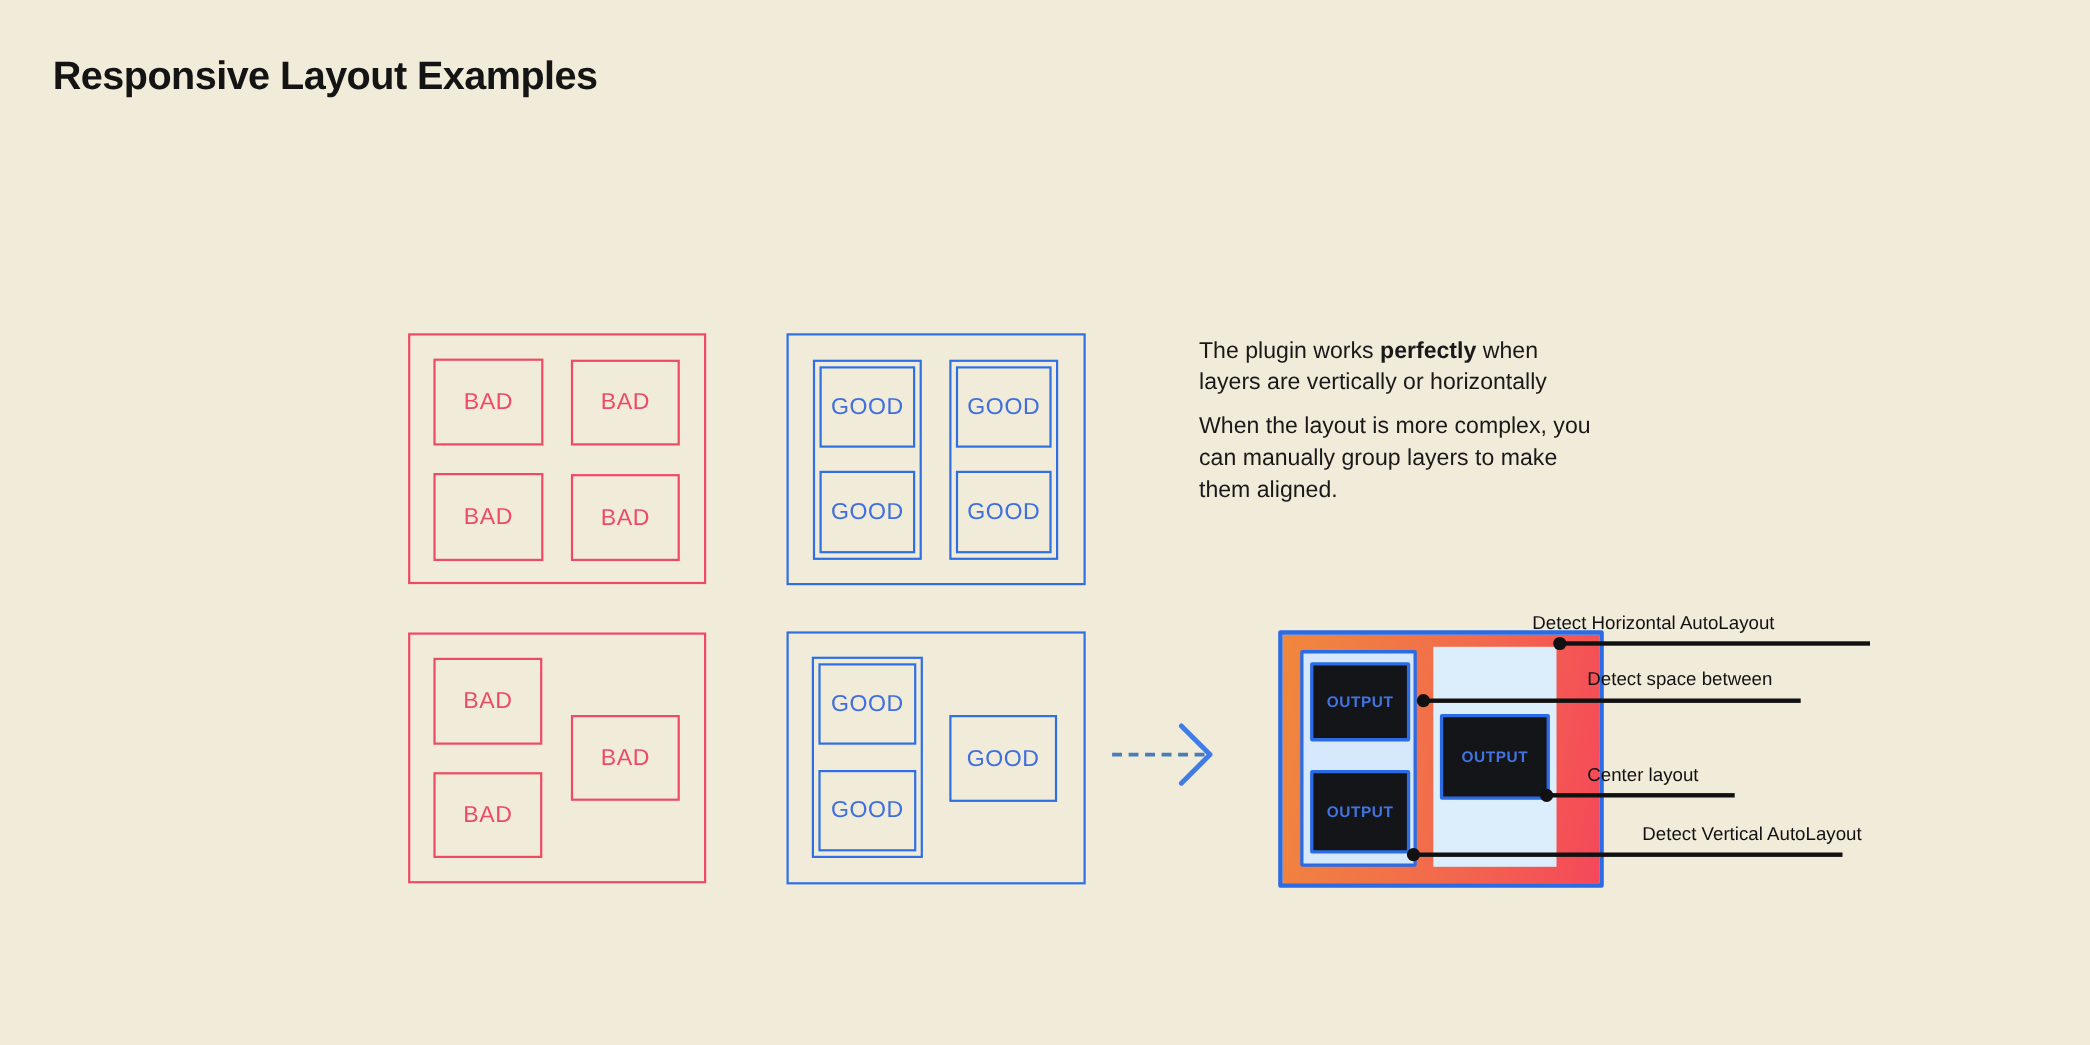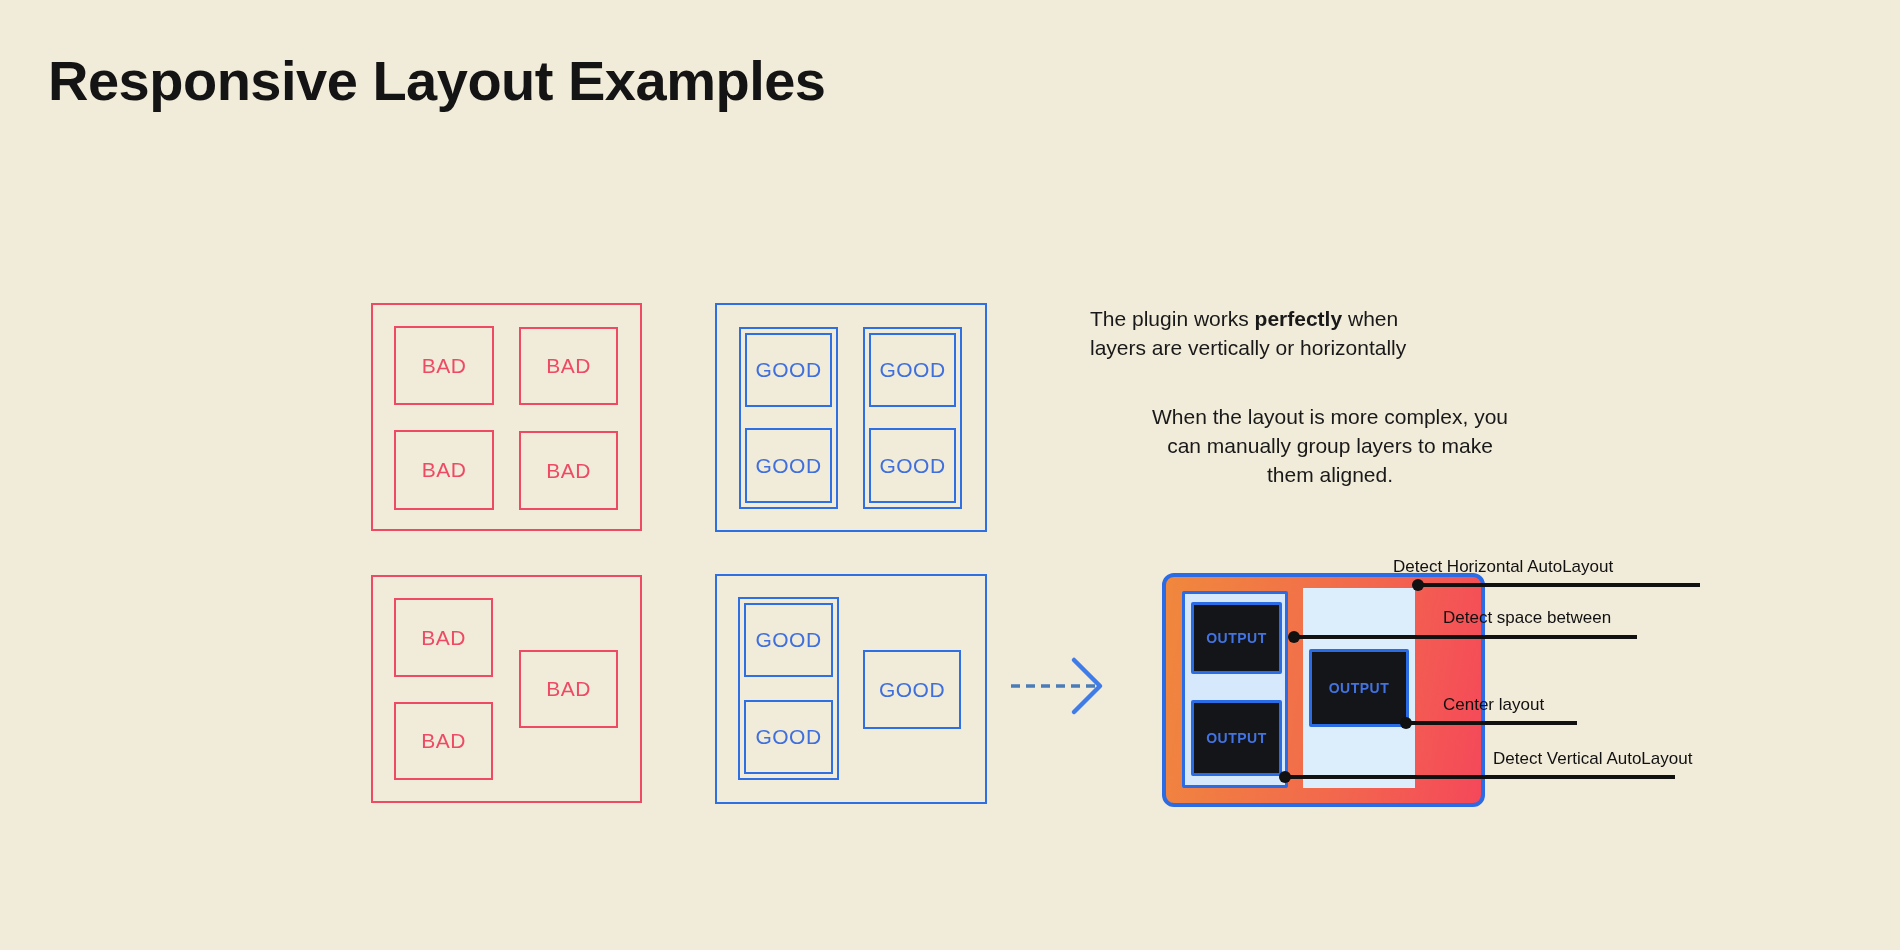--- a/index.html
+++ b/index.html
@@ -7,21 +7,21 @@
     position:relative;
     width:1900px;height:950px;
     background:#f1ebd9;
     font-family:"Liberation Sans",sans-serif;
     overflow:hidden;
   }
 
   
   .page-title{
     position:absolute;left:48px;top:48px;
-    font-size:56px;font-weight:700;letter-spacing:-0.5px;
+    font-size:36px;font-weight:700;letter-spacing:-0.5px;
     color:#141414;
   }
 
   
   .panel{position:absolute;box-sizing:border-box;border:2px solid;}
   .panel.red{border-color:#ee4a64;}
   .panel.blue{border-color:#2e70e4;margin-left:32px;}
   .mini{
     position:absolute;box-sizing:border-box;border:2px solid;
     display:flex;align-items:center;justify-content:center;
@@ -29,30 +29,30 @@
   }
   .mini.red{border-color:#ee4a64;color:#ee4a64;}
   .mini.blue{border-color:#2e70e4;color:#3e6fdd;}
   .group{position:absolute;box-sizing:border-box;border:2px solid #2e70e4;}
 
   
   .description{
     position:absolute;left:1090px;top:304px;width:480px;
     font-size:21px;line-height:29px;color:#191919;
   }
-  .description .para2{margin-top:40px;text-align:center;}
+  .description .para2{margin-top:11px;}
   .description b{font-weight:700;}
 
   
   .flow-arrow{position:absolute;left:1003px;top:648px;}
 
   
   .output-frame{
-    position:absolute;left:1162px;top:573px;width:323px;height:234px;
-    box-sizing:border-box;border:4px solid #2b6be4;border-radius:12px;
+    position:absolute;left:1162px;top:573px;width:296px;height:234px;
+    box-sizing:border-box;border:4px solid #2b6be4;border-radius:2px;
     background:linear-gradient(100deg,#f0883d 0%,#f26a4c 55%,#f5485a 100%);
   }
   .output-col{
     position:absolute;left:16px;top:14px;width:106px;height:197px;
     box-sizing:border-box;border:3px solid #2b6be4;border-radius:2px;
     background:#d6e8fb;
   }
   .output-panel{
     position:absolute;left:137px;top:11px;width:112px;height:200px;
     background:#dcedfc;

